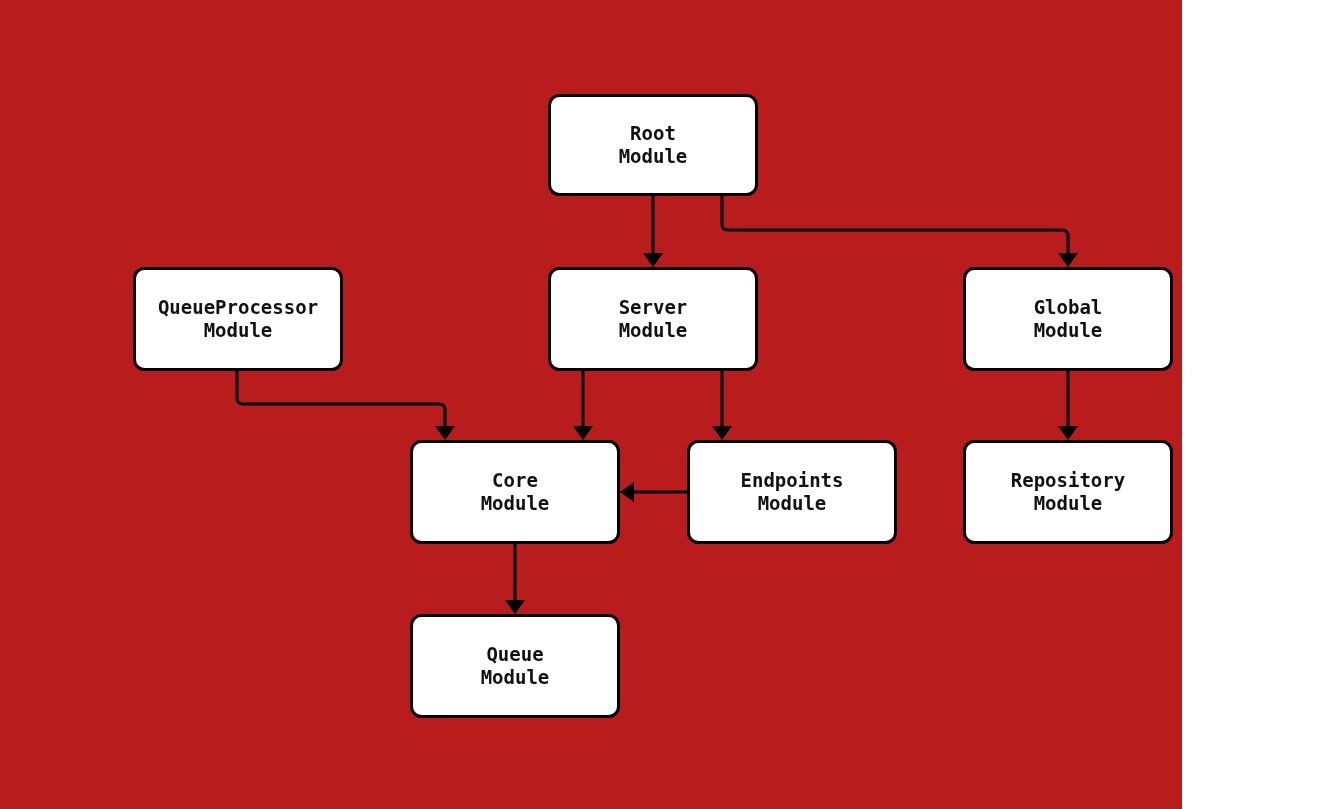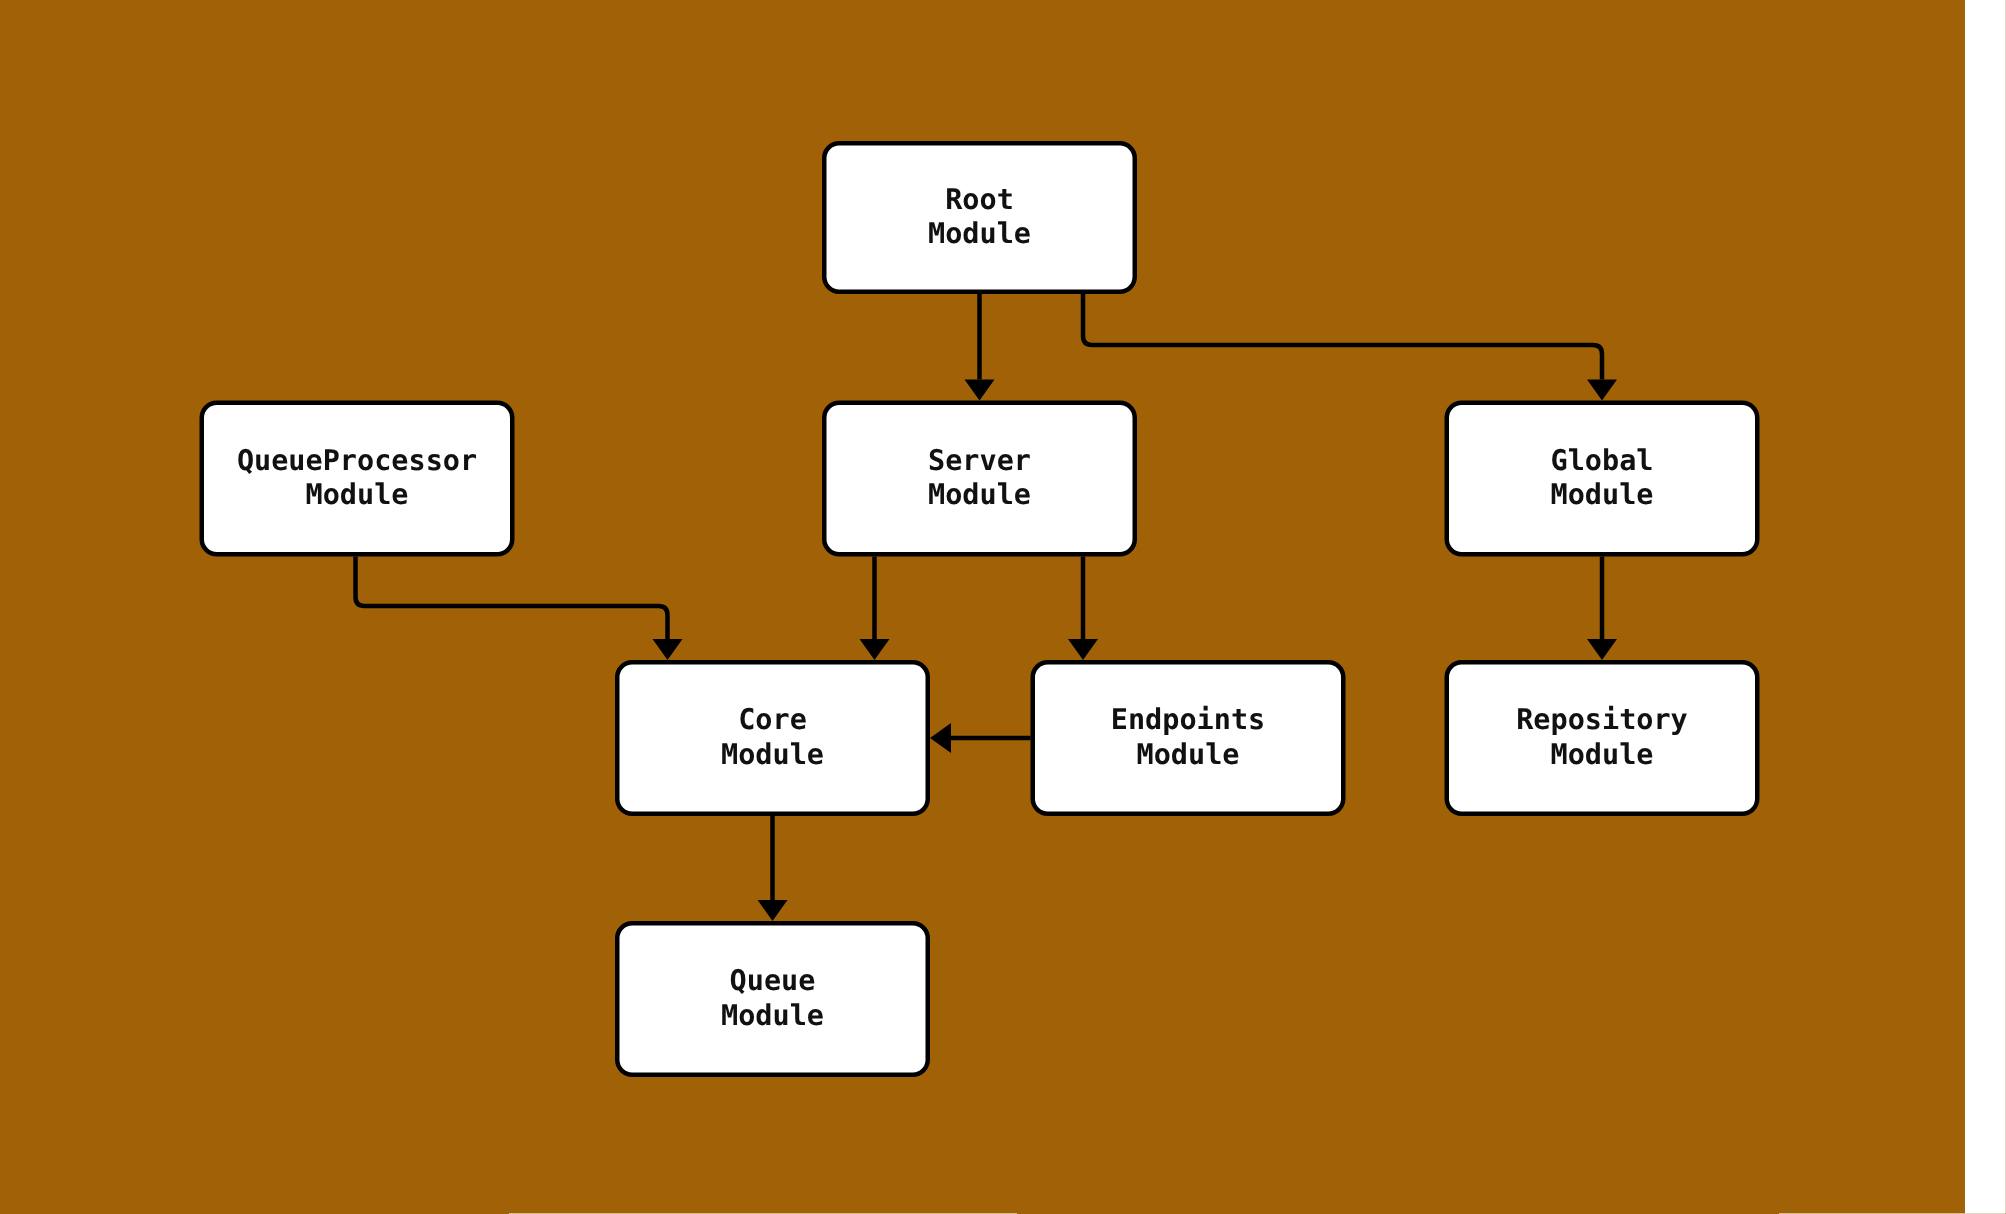--- a/index.html
+++ b/index.html
@@ -8,23 +8,23 @@
     background: #ffffff;
   }
   body {
     width: 1337px;
     height: 809px;
     font-family: "DejaVu Sans Mono", monospace;
     overflow: hidden;
   }
   #diagram-root {
     position: relative;
-    width: 1310px;
+    width: 1182px;
     height: 809px;
-    background: #a16207;
+    background: #b91c1c;
     text-align: right;
   }
   #diagram-svg {
     display: block;
     width: 1337px;
     height: 809px;
   }
   .node-box {
     fill: #ffffff;
     stroke: #000000;

